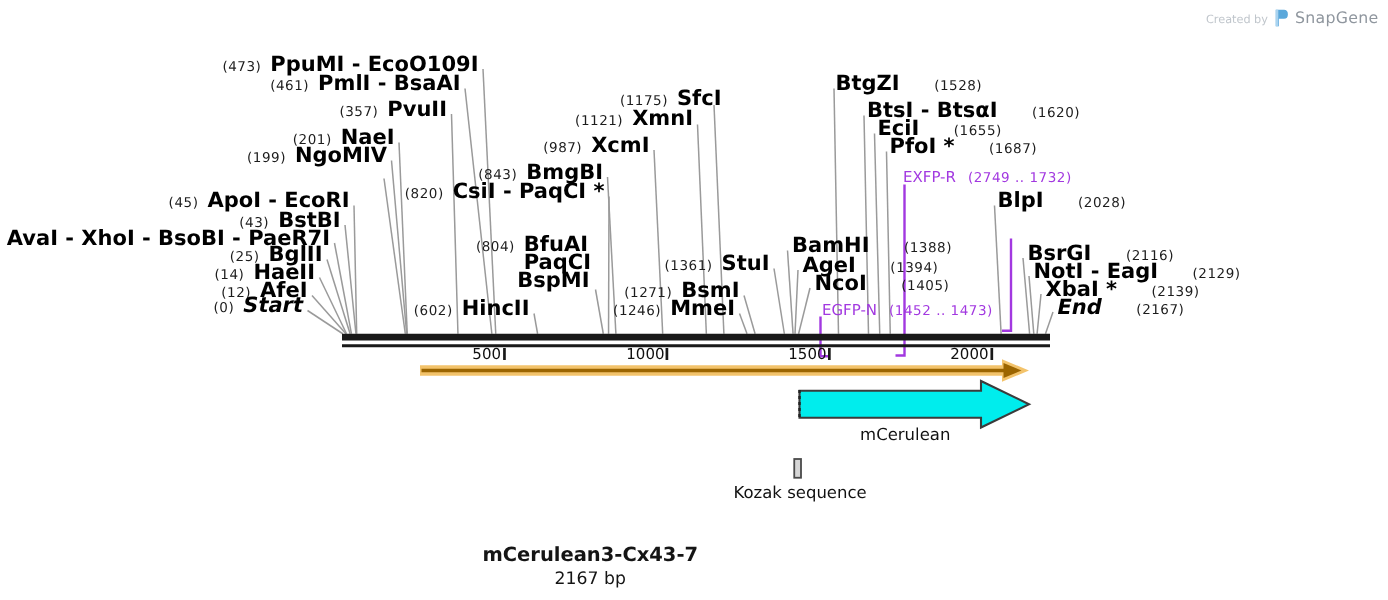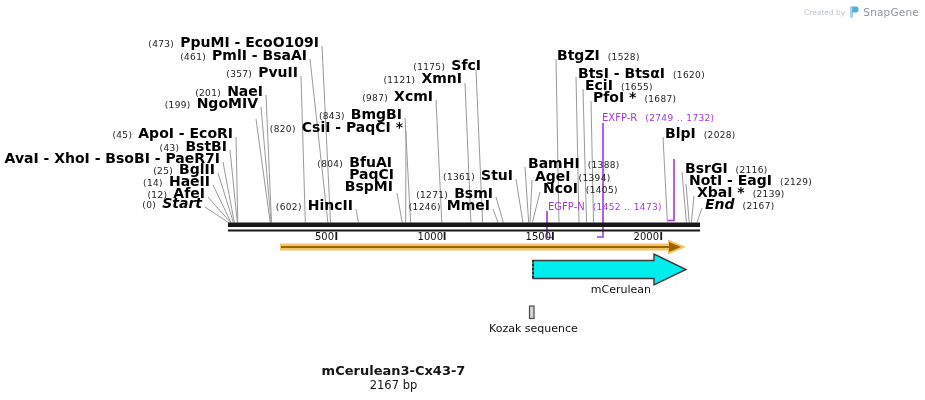--- a/index.html
+++ b/index.html
@@ -3,21 +3,21 @@
 <meta charset="utf-8">
 <style>
   html,body{margin:0;padding:0;background:#fff;}
   #canvas{position:relative;width:925px;height:400px;background:#fff;overflow:hidden;
           font-family:"DejaVu Sans","Liberation Sans",sans-serif;color:#151515;}
   #decor{position:absolute;left:0;top:0;z-index:1;}
   .lbl{position:absolute;white-space:nowrap;z-index:2;line-height:12px;}
   .lbl .num{font-size:9px;letter-spacing:0.35px;color:#1c1c1c;}
   .lbl .name{font-size:14px;font-weight:700;color:#000;}
   .lbl.l .num{margin-right:6px;}
-  .lbl.r .num{margin-left:8px;}
+  .lbl.r .num{margin-left:23px;}
   .lbl.it .name{font-style:italic;}
   .primer-lbl{position:absolute;white-space:nowrap;z-index:2;line-height:12px;color:#A238E0;}
   .primer-lbl .pname{font-size:10px;}
   .primer-lbl .num{font-size:9px;letter-spacing:0.35px;margin-left:8px;}
   .tick-num{position:absolute;font-size:10px;color:#111;z-index:2;}
   .feat-lbl{position:absolute;font-size:11px;color:#111;z-index:2;}
   .footer{position:absolute;left:0;width:787px;text-align:center;z-index:2;}
   .footer .t{font-size:13px;font-weight:700;}
   .footer .s{font-size:11.5px;}
   .credit{position:absolute;top:6px;right:6px;display:flex;align-items:center;gap:4px;z-index:2;}
@@ -145,21 +145,21 @@
   <div class="lbl r it" style="left:705px;top:198px"><span class="name">End</span><span class="num">(2167)</span></div>
 
   <div class="primer-lbl" style="left:548px;top:199px"><span class="pname">EGFP-N</span><span class="num">(1452 .. 1473)</span></div>
   <div class="primer-lbl" style="left:602px;top:110px"><span class="pname">EXFP-R</span><span class="num">(2749 .. 1732)</span></div>
 
   <div class="tick-num" style="right:591px;top:231px">500</div>
   <div class="tick-num" style="right:482px;top:231px">1000</div>
   <div class="tick-num" style="right:374px;top:231px">1500</div>
   <div class="tick-num" style="right:266px;top:231px">2000</div>
 
-  <div class="feat-lbl" style="left:556px;top:283px;width:95px;text-align:right">mCerulean</div>
+  <div class="feat-lbl" style="left:556px;top:283px;width:95px;text-align:center">mCerulean</div>
   <div class="feat-lbl" style="left:489px;top:322px">Kozak sequence</div>
 
   <div class="footer" style="top:363px">
     <div class="t">mCerulean3-Cx43-7</div>
     <div class="s">2167 bp</div>
   </div>
 
   <div class="credit">
     <span class="cb">Created by</span>
     <span style="display:inline-flex">

